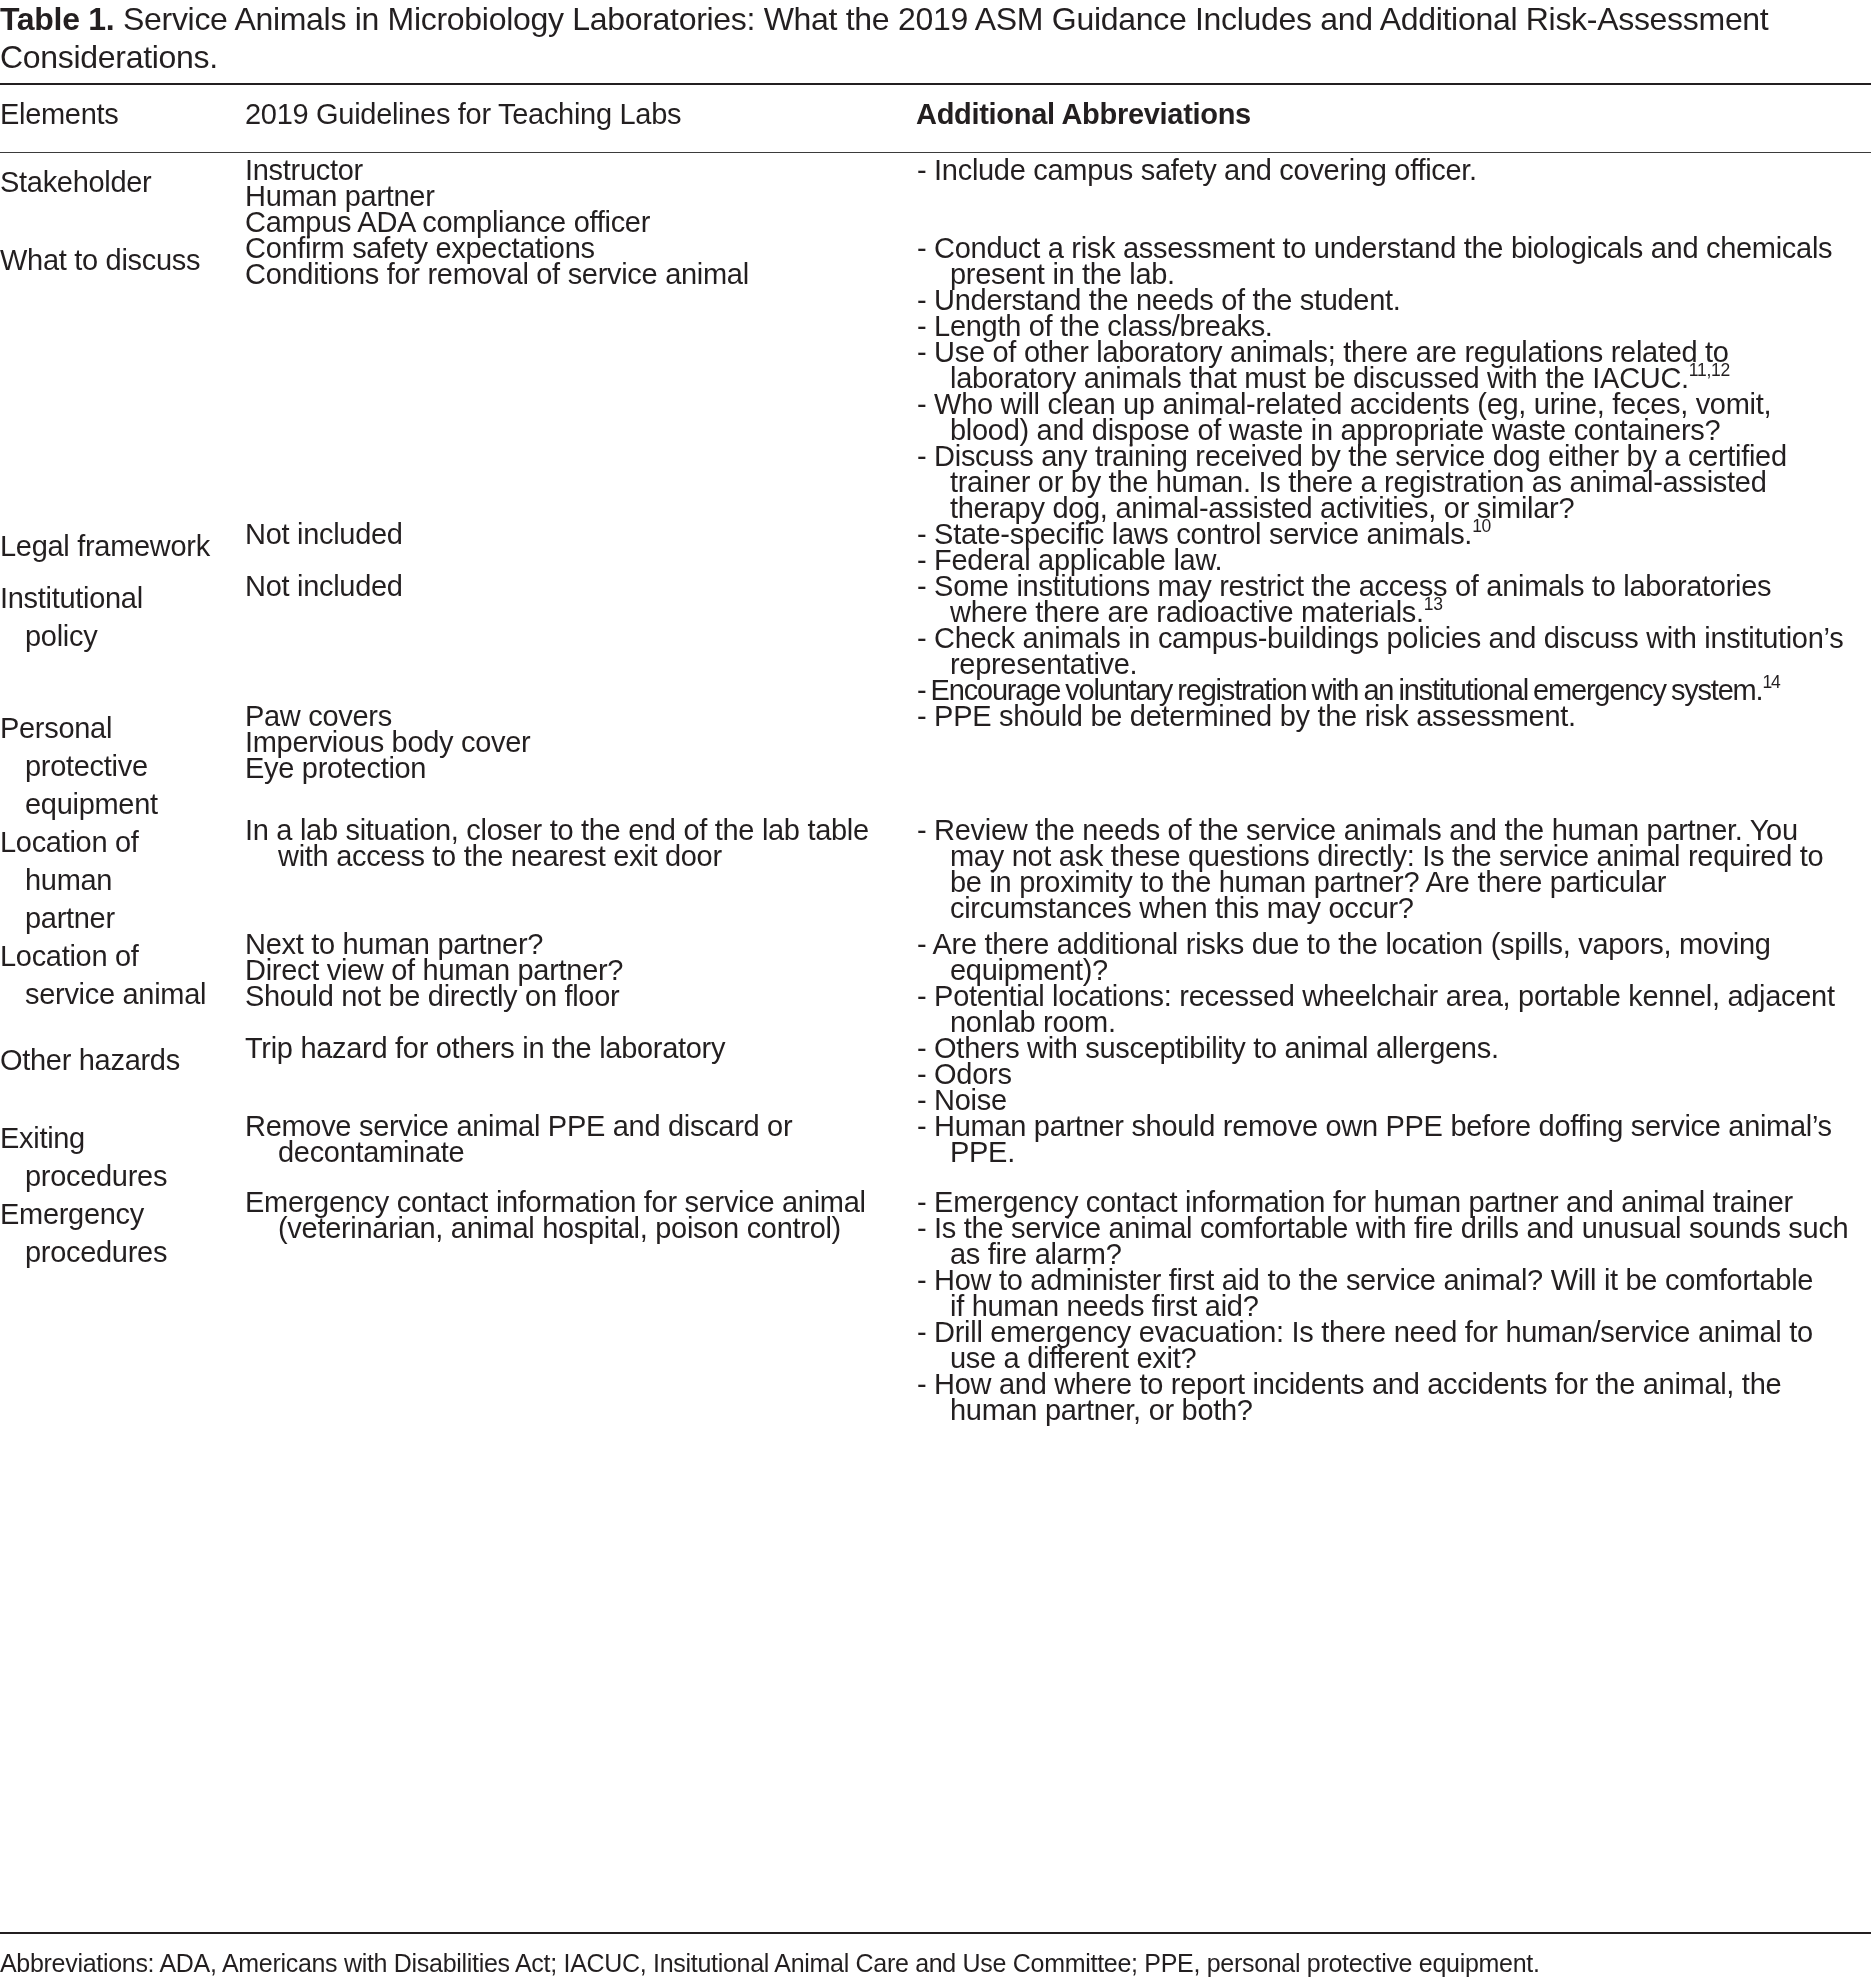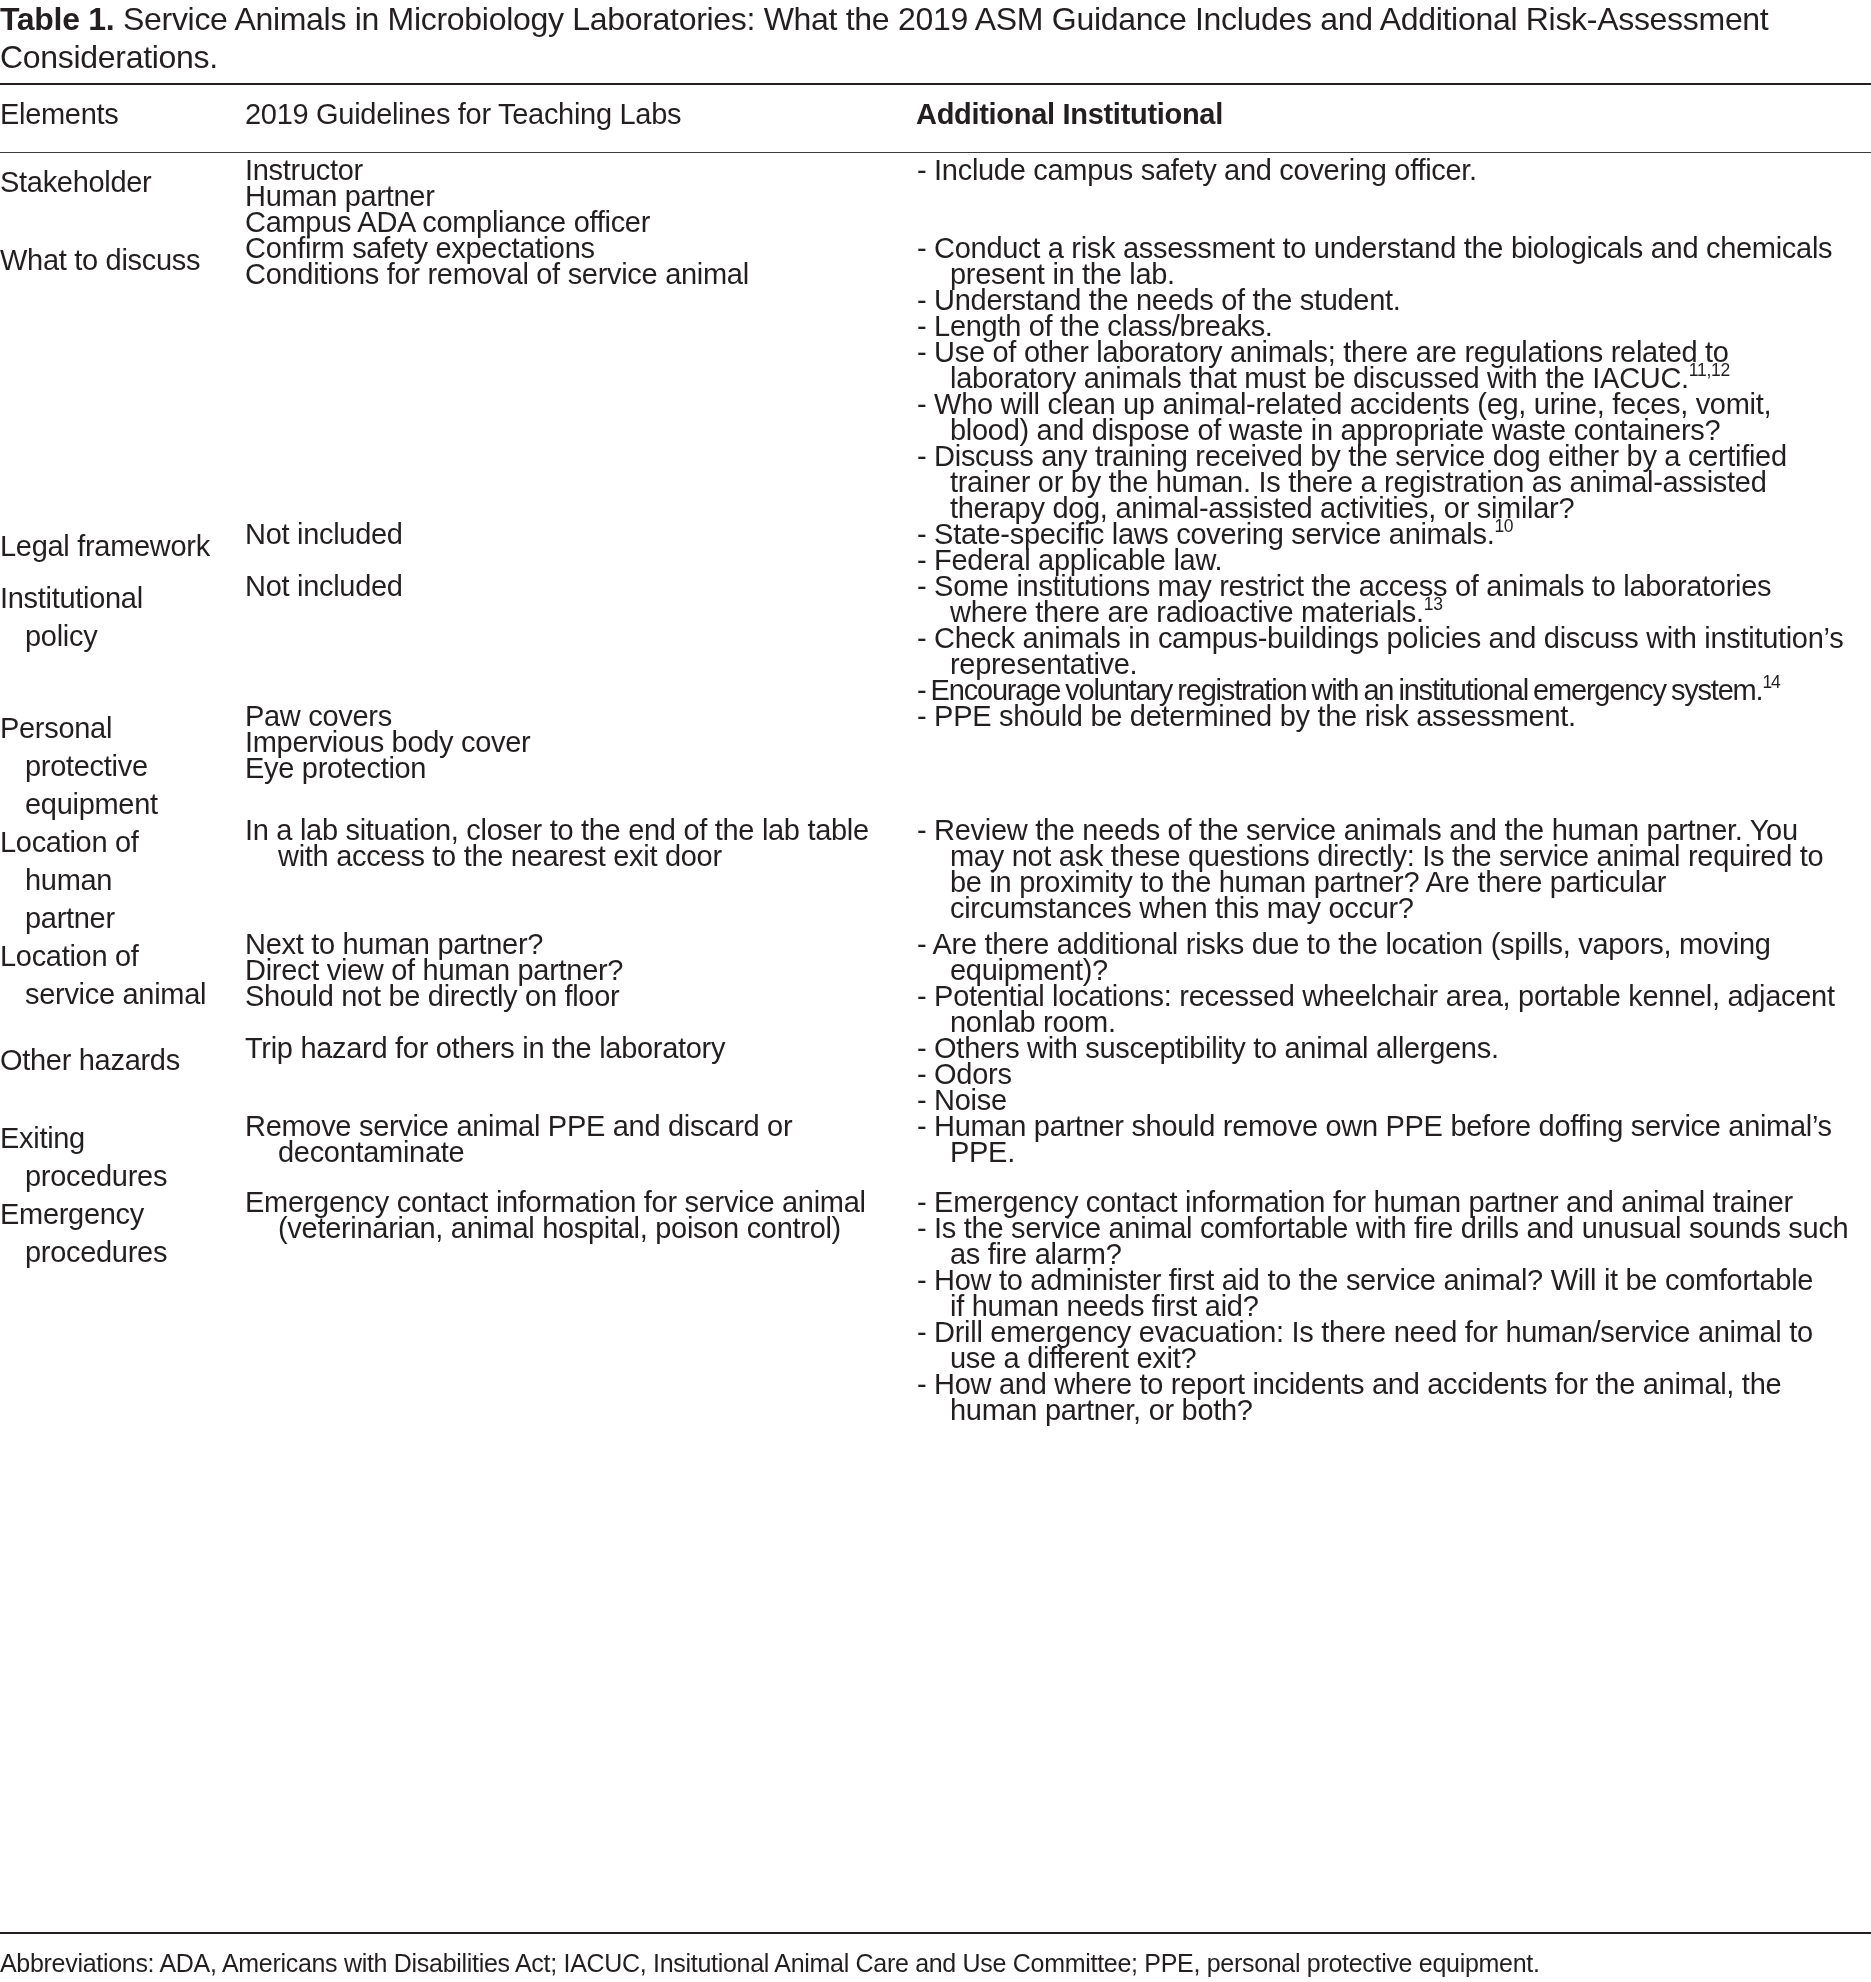--- a/index.html
+++ b/index.html
@@ -79,21 +79,21 @@
 <div class="caption">
   <span class="lbl">Table 1.</span><span> Service Animals in Microbiology Laboratories: What the 2019 ASM Guidance Includes and Additional Risk-Assessment</span><br>
   <span>Considerations.</span>
 </div>
 
 <div class="rule top"></div>
 
 <div class="headrow">
   <span class="h1">Elements</span>
   <span class="h2">2019 Guidelines for Teaching Labs</span>
-  <span class="h3">Additional Institutional</span>
+  <span class="h3">Additional Abbreviations</span>
 </div>
 
 <div class="rule mid"></div>
 
 <table class="main">
   <colgroup>
       <col class="c1">
       <col class="c2">
       <col class="c3">
     </colgroup>
@@ -161,21 +161,21 @@
         <td>
           <span class="line">Legal framework</span>
         </td>
         <td>
           <span class="item">
             <span class="first">Not included</span>
           </span>
         </td>
         <td>
           <span class="item">
-            <span class="first"><span>- State-specific laws covering service animals.</span><sup>10</sup></span>
+            <span class="first"><span>- State-specific laws control service animals.</span><sup>10</sup></span>
           </span>
           <span class="item">
             <span class="first"><span>- Federal applicable law.</span></span>
           </span>
         </td>
       </tr>
       <tr>
         <td>
           <span class="line">Institutional</span>
           <span class="line indent">policy</span>

